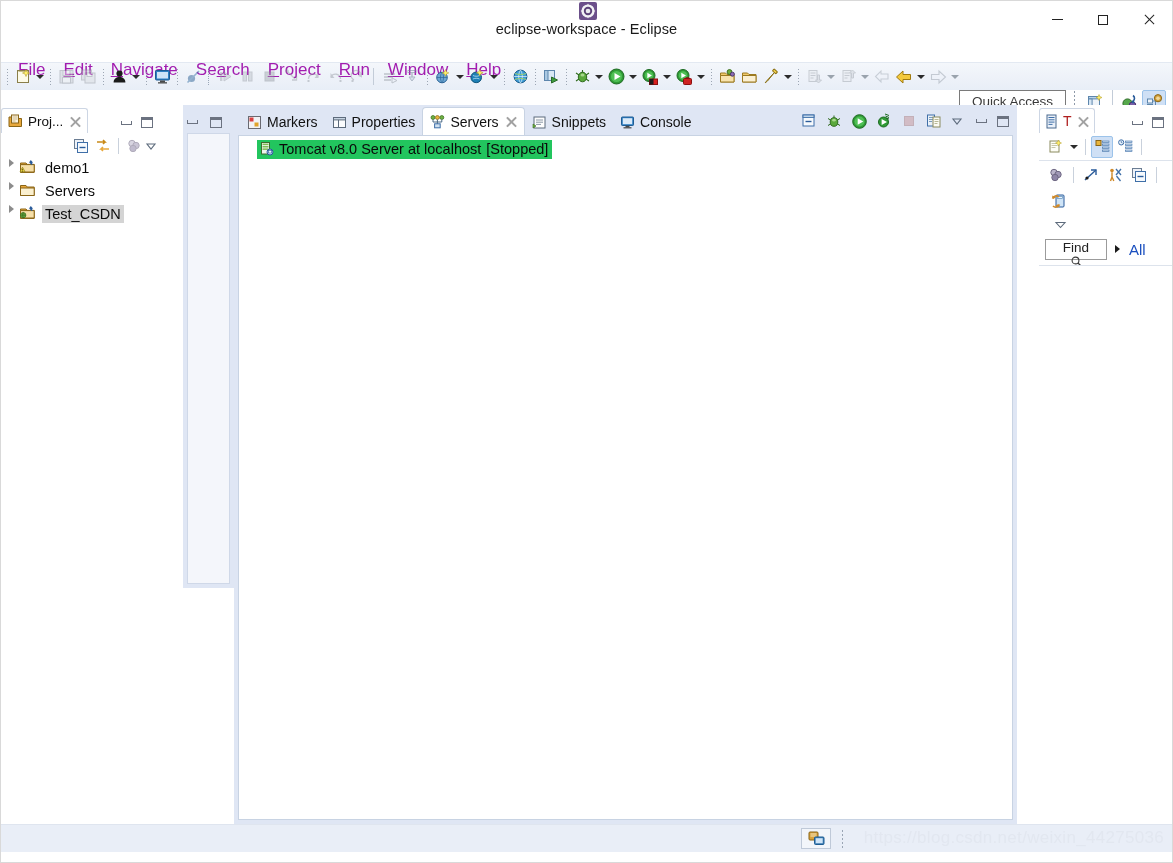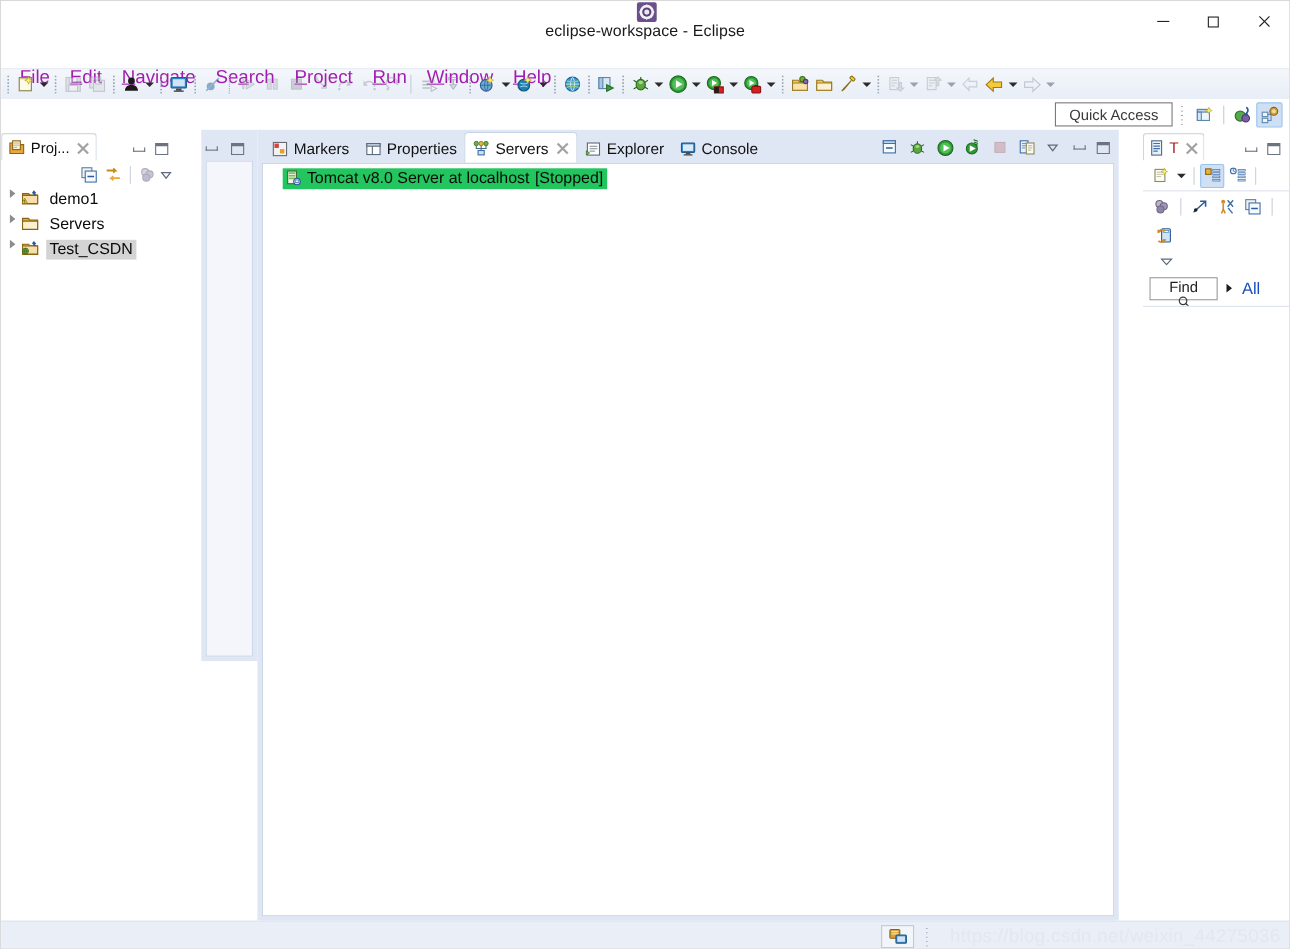--- a/index.html
+++ b/index.html
@@ -37,21 +37,21 @@
   .tb-sep-solid{width:1px;height:17px;margin:0 5px;background:#c3ccd8;}
   .tb-grip{width:3px;height:17px;margin:0 3px;
     background-image:radial-gradient(circle,#8e99a8 0.7px,transparent 0.8px);
     background-size:3px 3px;opacity:.85;}
   .tb-btn{width:22px;height:22px;display:flex;align-items:center;justify-content:center;cursor:default;position:relative;}
   .tb-arrow{width:12px;height:22px;display:flex;align-items:center;justify-content:center;cursor:default;}
   .caret{width:0;height:0;border-left:4px solid transparent;border-right:4px solid transparent;border-top:4px solid #2b2b2b;}
   .caret.dim{border-top-color:#9aa3ad;}
 
   
-  .qarow{height:28px;background:#fff;display:flex;align-items:center;justify-content:flex-end;padding-right:6px;}
+  .qarow{height:15px;background:#fff;display:flex;align-items:flex-start;justify-content:flex-end;padding-right:6px;}
   .qa-box{width:107px;height:22px;border:1px solid #7a7a7a;background:#fff;display:flex;align-items:center;
           justify-content:center;font-size:13.5px;color:#3a3a3a;box-sizing:border-box;}
   .qa-grip{width:3px;height:19px;margin:0 7px;
     background-image:radial-gradient(circle,#8e99a8 0.7px,transparent 0.8px);background-size:3px 4px;}
   .persp-btn{width:24px;height:23px;display:flex;align-items:center;justify-content:center;cursor:default;}
   .persp-btn.active{background:#cfe0f5;border:1px solid #9cc3ea;box-sizing:border-box;border-radius:2px;}
   .persp-sep{width:1px;height:17px;background:#c3ccd8;margin:0 5px;}
 
   
   .workbench{position:relative;height:719px;background:#fff;display:flex;gap:22px;}
@@ -640,21 +640,21 @@
 
 
           <div class="bp-tab">
             <span>
               <svg width="15" height="15" viewBox="0 0 15 15">
                 <rect x="2" y="2" width="11" height="11" fill="#fdfdfd" stroke="#5d6b7c"></rect>
                 <path d="M4 5h7M4 7.2h7M4 9.4h5" stroke="#7d8b9b" stroke-width=".9"></path>
                 <path d="M1 9 l3 2 l-3 2z" fill="#6fb043" stroke="#356b18" stroke-width=".6"></path>
               </svg>
             </span>
-            <span class="lbl">Explorer</span>
+            <span class="lbl">Snippets</span>
           </div>
 
           <div class="bp-tab">
             <span>
               <svg width="15" height="15" viewBox="0 0 15 15">
                 <rect x="1.5" y="2" width="12" height="8.5" rx=".8" fill="#2f7fc4" stroke="#1d5c93"></rect>
                 <rect x="2.8" y="3.2" width="9.4" height="6" fill="#dbeaf8"></rect>
                 <rect x="5.5" y="10.8" width="4" height="1.6" fill="#4a4a4a"></rect>
                 <rect x="3.5" y="12.2" width="8" height="1.2" fill="#4a4a4a"></rect>
               </svg>

